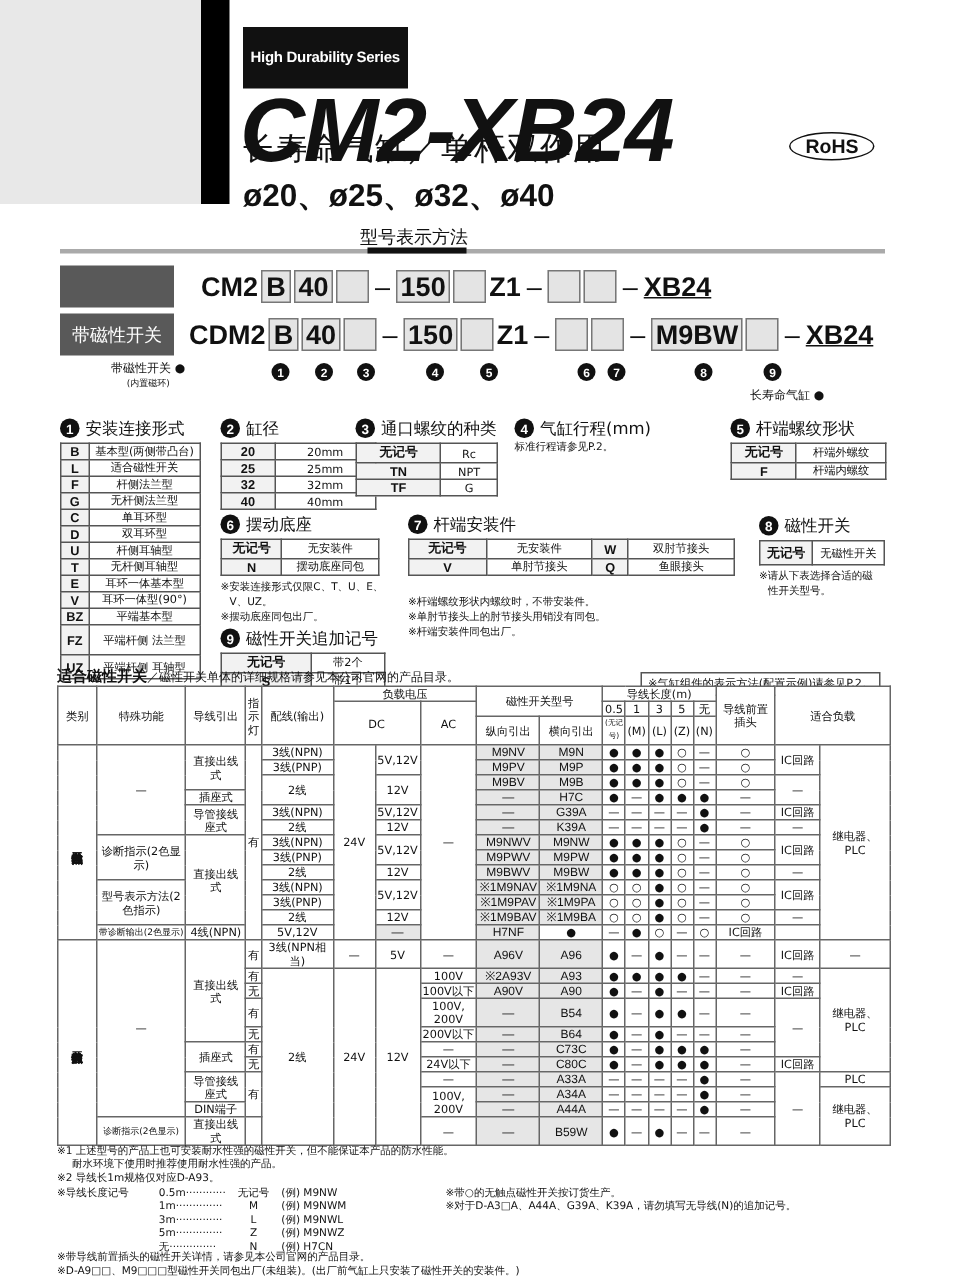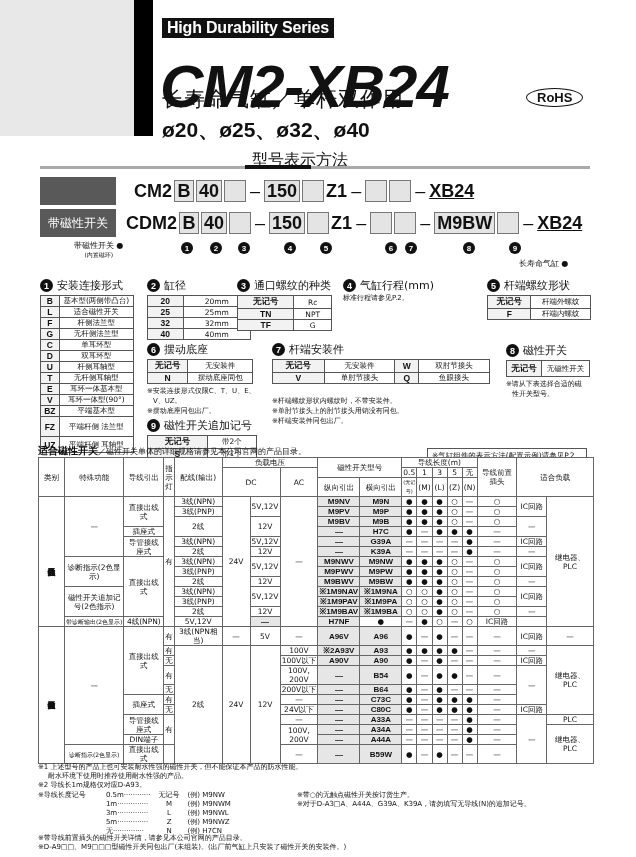--- a/index.html
+++ b/index.html
@@ -1,25 +1,25 @@
 <!DOCTYPE html>
 <html><head>
 <meta charset="utf-8">
 <style>
   * { box-sizing: border-box; margin: 0; padding: 0; }
   body { width: 636px; height: 857px; background: #fff; font-family: "DejaVu Sans", "Liberation Sans", sans-serif; color: #111; position: relative; overflow: hidden; }
   .abs { position: absolute; }
   .grey-block { left: 0; top: 0; width: 134px; height: 136px; background: #e8e8e8; }
   .black-bar { left: 134px; top: 0; width: 19px; height: 136px; background: #000; }
-  .series-badge { left: 162px; top: 18px; background: #111; color: #fff; font-family: "Liberation Sans", sans-serif; font-weight: bold; font-size: 16px; padding: 1px 5px; letter-spacing: -0.2px; }
+  .series-badge { left: 162px; top: 18px; background: #111; color: #fff; font-family: "Liberation Sans", sans-serif; font-weight: bold; font-size: 10px; padding: 15px 5px; letter-spacing: -0.2px; }
   .subtitle { left: 162px; top: 38px; font-size: 21px; font-family: Liberation Mono, monospace; letter-spacing: 1px; margin-top: 47px; }
   .main-title { left: 160px; top: 55px; font-family: "Liberation Sans", sans-serif; font-weight: bold; font-style: italic; font-size: 60px; letter-spacing: -1px; line-height: 64px; }
   .bores { left: 162px; top: 116px; font-family: "Liberation Sans", sans-serif; font-weight: bold; font-size: 21px; }
   .rohs { left: 526px; top: 88px; border: 1.5px solid #111; border-radius: 50%; padding: 1px 10px; font-family: "Liberation Sans", sans-serif; font-weight: bold; font-size: 13px; }
-  .section-title { left: 240px; top: 150px; width: 120px; text-align: center; font-size: 16px; }
+  .section-title { left: 240px; top: 150px; width: 120px; text-align: left; font-size: 12px; }
   .sect-rule { left: 40px; top: 166px; width: 550px; height: 3px; background: #aaa; }
   .sect-rule-dark { left: 245px; top: 165px; width: 66px; height: 4px; background: #111; }
 
   .code-row { font-family: "Liberation Sans", sans-serif; font-weight: bold; font-size: 18px; display: flex; align-items: center; gap: 2px; }
   .row1 { left: 40px; top: 177px; }
   .row2 { left: 40px; top: 209px; }
   .row-label { width: 76px; height: 28px; background: #595959; color: #fff; font-weight: normal; font-size: 12px; display: flex; align-items: center; justify-content: center; margin-right: 8px; font-family: "DejaVu Sans", sans-serif; }
   .cbox { border: 1.5px solid #777; background: #e4e4e4; height: 22px; display: inline-flex; align-items: center; justify-content: center; padding: 0 2px; min-width: 20px; }
   .cbox.empty { width: 22px; }
   .dash { margin: 0 2px; font-weight: normal; }
@@ -33,21 +33,21 @@
   .opt td { border: 1px solid #555; font-size: 7.5px; padding: 0 3px; height: 11px; text-align: center; }
   .opt td.k { font-weight: bold; font-family: "Liberation Sans", sans-serif; font-size: 8.5px; background: #f2f2f2; }
   .notes-s { font-size: 7px; line-height: 10px; }
   .boxed-note { border: 1px solid #555; font-size: 7.5px; padding: 2px 4px; }
 
   .fit-title { left: 38px; top: 443px; font-size: 12px; font-weight: bold; }
   .fit-title span { font-weight: normal; font-size: 8px; }
   .fit { left: 38px; top: 457px; width: 556px; }
   .fit td, .fit th { border: 1px solid #666; font-size: 7.5px; text-align: center; padding: 0 1px; height: 9.5px; line-height: 9px; font-weight: normal; }
   .fit th { background: #fff; }
-  .fit .mdl { font-family: "Liberation Sans", sans-serif; font-weight: bold; font-size: 8px; background: #e6e6e6; margin-left: 41px; }
+  .fit .mdl { font-family: "Liberation Sans", sans-serif; font-weight: normal; font-size: 8px; background: #e6e6e6; margin-left: 41px; }
   .foot { left: 38px; font-size: 7px; line-height: 9px; }
 </style>
 </head>
 <body>
 
 <div class="abs grey-block"></div>
 <div class="abs black-bar"></div>
 <div class="abs series-badge">High Durability Series</div>
 <div class="abs subtitle">长寿命气缸／单杆双作用</div>
 <div class="abs main-title">CM2-XB24</div>
@@ -92,21 +92,21 @@
   <span class="cbox">M9BW</span>
   <span class="cbox empty"></span>
   <span class="dash">–</span>
   <span class="ul">XB24</span>
 </div>
 
 <div class="abs" style="left:74px;top:240px;font-size:8px;text-align:center">
   <div><span>带磁性开关</span> ●</div>
   <div class="note-small" style="font-size:6px">(内置磁环)</div>
 </div>
-<div class="abs" style="left:519px;top:258px;font-size:8px"><span>长寿命气缸</span> ●</div>
+<div class="abs" style="left:500px;top:258px;font-size:8px"><span>长寿命气缸</span> ●</div>
 
 <div class="num-circle" style="left:181px;top:242px">1</div>
 <div class="num-circle" style="left:210px;top:242px">2</div>
 <div class="num-circle" style="left:238px;top:242px">3</div>
 <div class="num-circle" style="left:284px;top:242px">4</div>
 <div class="num-circle" style="left:320px;top:242px">5</div>
 <div class="num-circle" style="left:385px;top:242px">6</div>
 <div class="num-circle" style="left:405px;top:242px">7</div>
 <div class="num-circle" style="left:463px;top:242px">8</div>
 <div class="num-circle" style="left:509px;top:242px">9</div>
@@ -517,21 +517,21 @@
         <td class="mdl">M9BW</td>
     <td>●</td>
         <td>●</td>
         <td>●</td>
         <td>○</td>
         <td>—</td>
     <td>○</td>
     <td>—</td>
   </tr>
   <tr>
-    <td rowspan="3">磁性开关追加记号(2色指示)</td>
+    <td rowspan="3">型号表示方法(2色指示)</td>
     <td>3线(NPN)</td>
     <td rowspan="2">5V,12V</td>
     <td class="mdl">※1M9NAV</td>
         <td class="mdl">※1M9NA</td>
     <td>○</td>
         <td>○</td>
         <td>●</td>
         <td>○</td>
         <td>—</td>
     <td>○</td>

